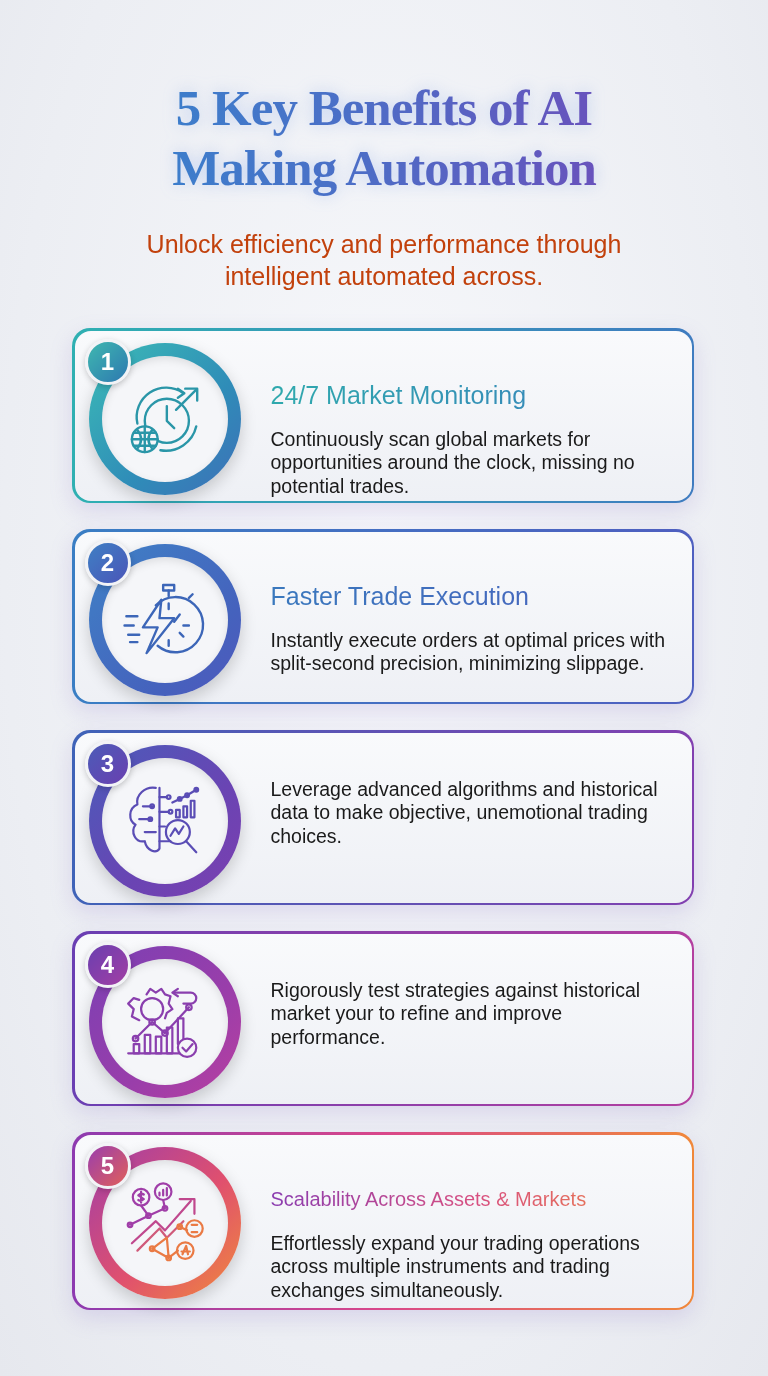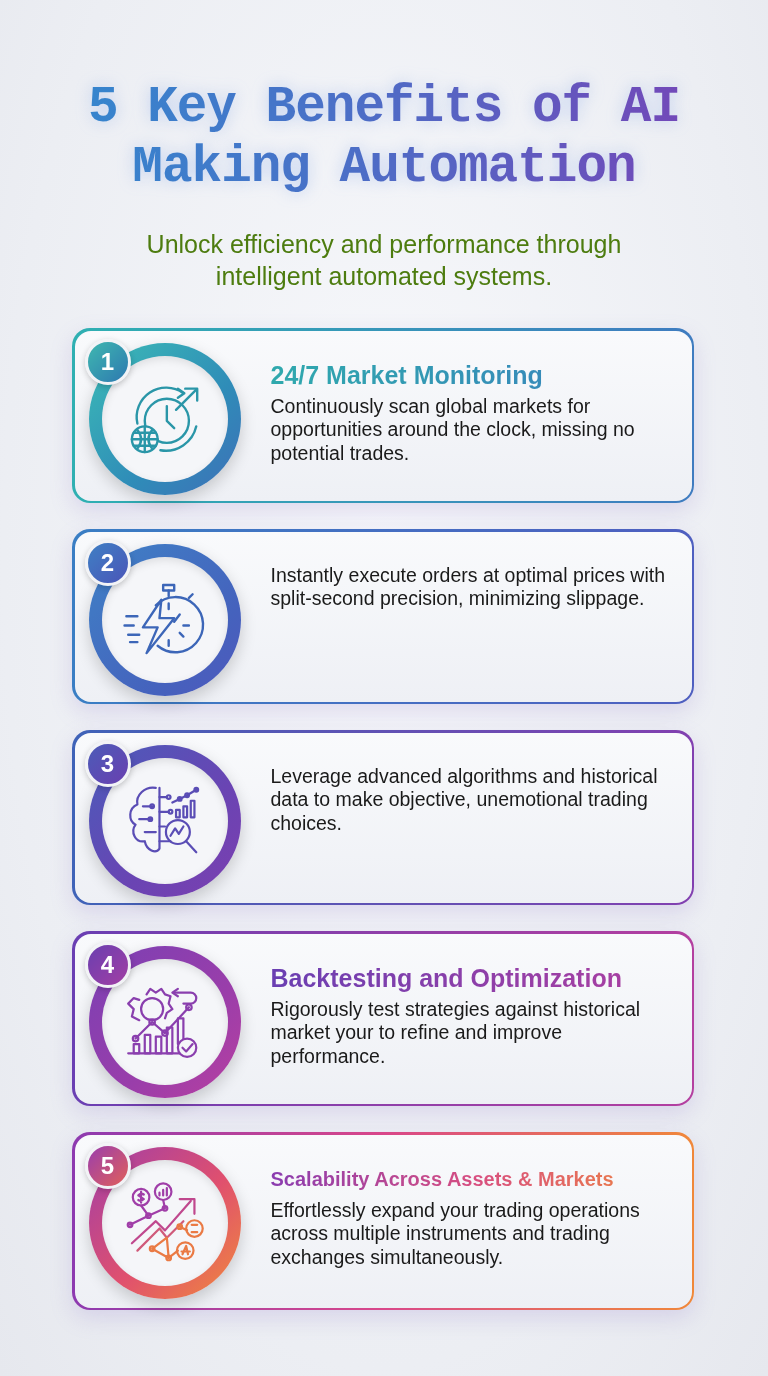--- a/index.html
+++ b/index.html
@@ -4,29 +4,29 @@
 <style>
   html, body { margin:0; padding:0; }
   body {
     width:768px; height:1376px; overflow:hidden;
     background: radial-gradient(ellipse at 50% 40%, #f7f8fb 0%, #eceef3 70%, #e6e8ee 100%);
     font-family: "Liberation Sans", sans-serif;
     position:relative;
   }
   .title {
     position:absolute; left:0; right:0; top:78px;
-    text-align:center; font-family:Liberation Mono, monospace; font-weight:bold;
+    text-align:center; font-family:Liberation Serif, serif; font-weight:bold;
     font-size:51px; line-height:60px; letter-spacing:-1px;
     background: linear-gradient(90deg, #2f8ccf 0%, #4b6fc7 45%, #7c3fb5 100%);
     -webkit-background-clip:text; background-clip:text; color:transparent;
     filter: drop-shadow(0 0 8px rgba(110,150,230,0.35));
   }
   .subtitle {
     position:absolute; left:0; right:0; top:228px;
-    text-align:center; font-size:25px; line-height:32px; color:#4d7c0f;
+    text-align:center; font-size:25px; line-height:32px; color:#c2410c;
   }
   .card {
     position:absolute; left:72px; width:622px; height:175px;
     border-radius:18px; box-sizing:border-box; padding:2.5px;
     box-shadow: 0 8px 22px rgba(140,120,200,0.22);
   }
   .card-inner {
     width:100%; height:100%; border-radius:16px; box-sizing:border-box;
     background: linear-gradient(180deg,#f9fafc 0%,#eef0f5 100%);
     position:relative;
@@ -44,35 +44,35 @@
   }
   .ring-inner svg { width:92px; height:92px; }
   .badge {
     position:absolute; left:10px; top:8px; width:46px; height:46px; border-radius:50%;
     color:#fff; font-weight:bold; font-size:24px; line-height:46px; text-align:center;
     border:3px solid #f2f3f6; box-sizing:border-box; line-height:40px;
     box-shadow:0 2px 6px rgba(0,0,0,0.2);
   }
   .text-block { position:absolute; left:196px; top:28px; right:10px; }
   .card-title {
-    font-weight:bold; font-size:25px; line-height:32px; white-space:nowrap;
-    -webkit-background-clip:text; background-clip:text; color:transparent;
-  }
-  .card-desc { margin-top:4px; font-size:19.5px; line-height:23.5px; color:#1a1a1a; }
+    font-weight:normal; font-size:25px; line-height:32px; white-space:nowrap;
+    -webkit-background-clip:text; background-clip:text; color:transparent;margin-top:20px;
+  }
+  .card-desc { margin-top:17px; font-size:19.5px; line-height:23.5px; color:#1a1a1a; }
 </style>
 </head>
 <body>
 
 <div class="title">
   <div>5 Key Benefits of AI</div>
   <div>Making Automation</div>
 </div>
 <div class="subtitle">
   <div>Unlock efficiency and performance through</div>
-  <div>intelligent automated systems.</div>
+  <div>intelligent automated across.</div>
 </div>
 
 <div class="card" style="top:328px;background:linear-gradient(90deg,#2fb0b2,#3f7cc0);">
   <div class="card-inner">
     <div class="ring" style="background:linear-gradient(135deg,#3cbcb6,#2f8cb8 60%,#3f6fb8);">
       <div class="ring-inner">
         <svg viewBox="0 0 100 100" fill="none" stroke="#2a96a8" stroke-width="2.6" stroke-linecap="round" stroke-linejoin="round">
           <path d="M20 55 A32 32 0 0 1 70 22"></path>
             <path d="M64 17 L71 22 L64 27"></path>
           <circle cx="52" cy="52" r="24"></circle>
@@ -103,20 +103,21 @@
             <path d="M76 26 L80 22"></path>
           <path d="M40 34 A30 30 0 1 1 42 78"></path>
           <path d="M54 32 V38 M76 56 H70 M54 78 V72 M66 44 L60 52 M70 68 L66 64"></path>
           <path d="M46 28 L26 58 H42 L30 86 L60 48 H44 Z"></path>
           <path d="M8 46 H20 M6 56 H16 M10 66 H22 M12 74 H20"></path>
         </svg>
       </div>
     </div>
     <div class="badge" style="background:linear-gradient(135deg,#3f80c4,#4a55b8);">2</div>
     <div class="text-block">
+      <div class="card-title" style="background-image:linear-gradient(90deg,#3a78bd,#4a5fbe);">Faster Trade Execution</div>
       <div class="card-desc">Instantly execute orders at optimal prices with split-second precision, minimizing slippage.</div>
     </div>
   </div>
 </div>
 
 <div class="card" style="top:730px;background:linear-gradient(90deg,#3f63b8,#8240b0);">
   <div class="card-inner">
     <div class="ring" style="background:linear-gradient(135deg,#4a5cba,#6a44b3 60%,#7c3fb0);">
       <div class="ring-inner">
         <svg viewBox="0 0 100 100" fill="none" stroke="#5a4db5" stroke-width="2.4" stroke-linecap="round" stroke-linejoin="round">
@@ -168,21 +169,20 @@
             <rect x="40" y="66" width="6" height="18"></rect>
             <rect x="52" y="56" width="6" height="28"></rect>
             <rect x="64" y="46" width="6" height="28"></rect>
           <circle cx="74" cy="78" r="10" fill="#f5f6f9"></circle>
             <path d="M69 78 L73 82 L80 74"></path>
         </svg>
       </div>
     </div>
     <div class="badge" style="background:linear-gradient(135deg,#6a3fb0,#a23fa4);">4</div>
     <div class="text-block">
-      <div class="card-title" style="background-image:linear-gradient(90deg,#6a3fb2,#b03fa0);">Backtesting and Optimization</div>
       <div class="card-desc">Rigorously test strategies against historical market your to refine and improve performance.</div>
     </div>
   </div>
 </div>
 
 <div class="card" style="top:1132px;height:178px;background:linear-gradient(90deg,#8d3ab0,#d9478a 50%,#f0883a);">
   <div class="card-inner">
     <div class="ring" style="background:linear-gradient(135deg,#a03ea8,#e0506e 55%,#f08a3c);">
       <div class="ring-inner">
         <svg viewBox="0 0 100 100" fill="none" stroke-width="2.4" stroke-linecap="round" stroke-linejoin="round">

